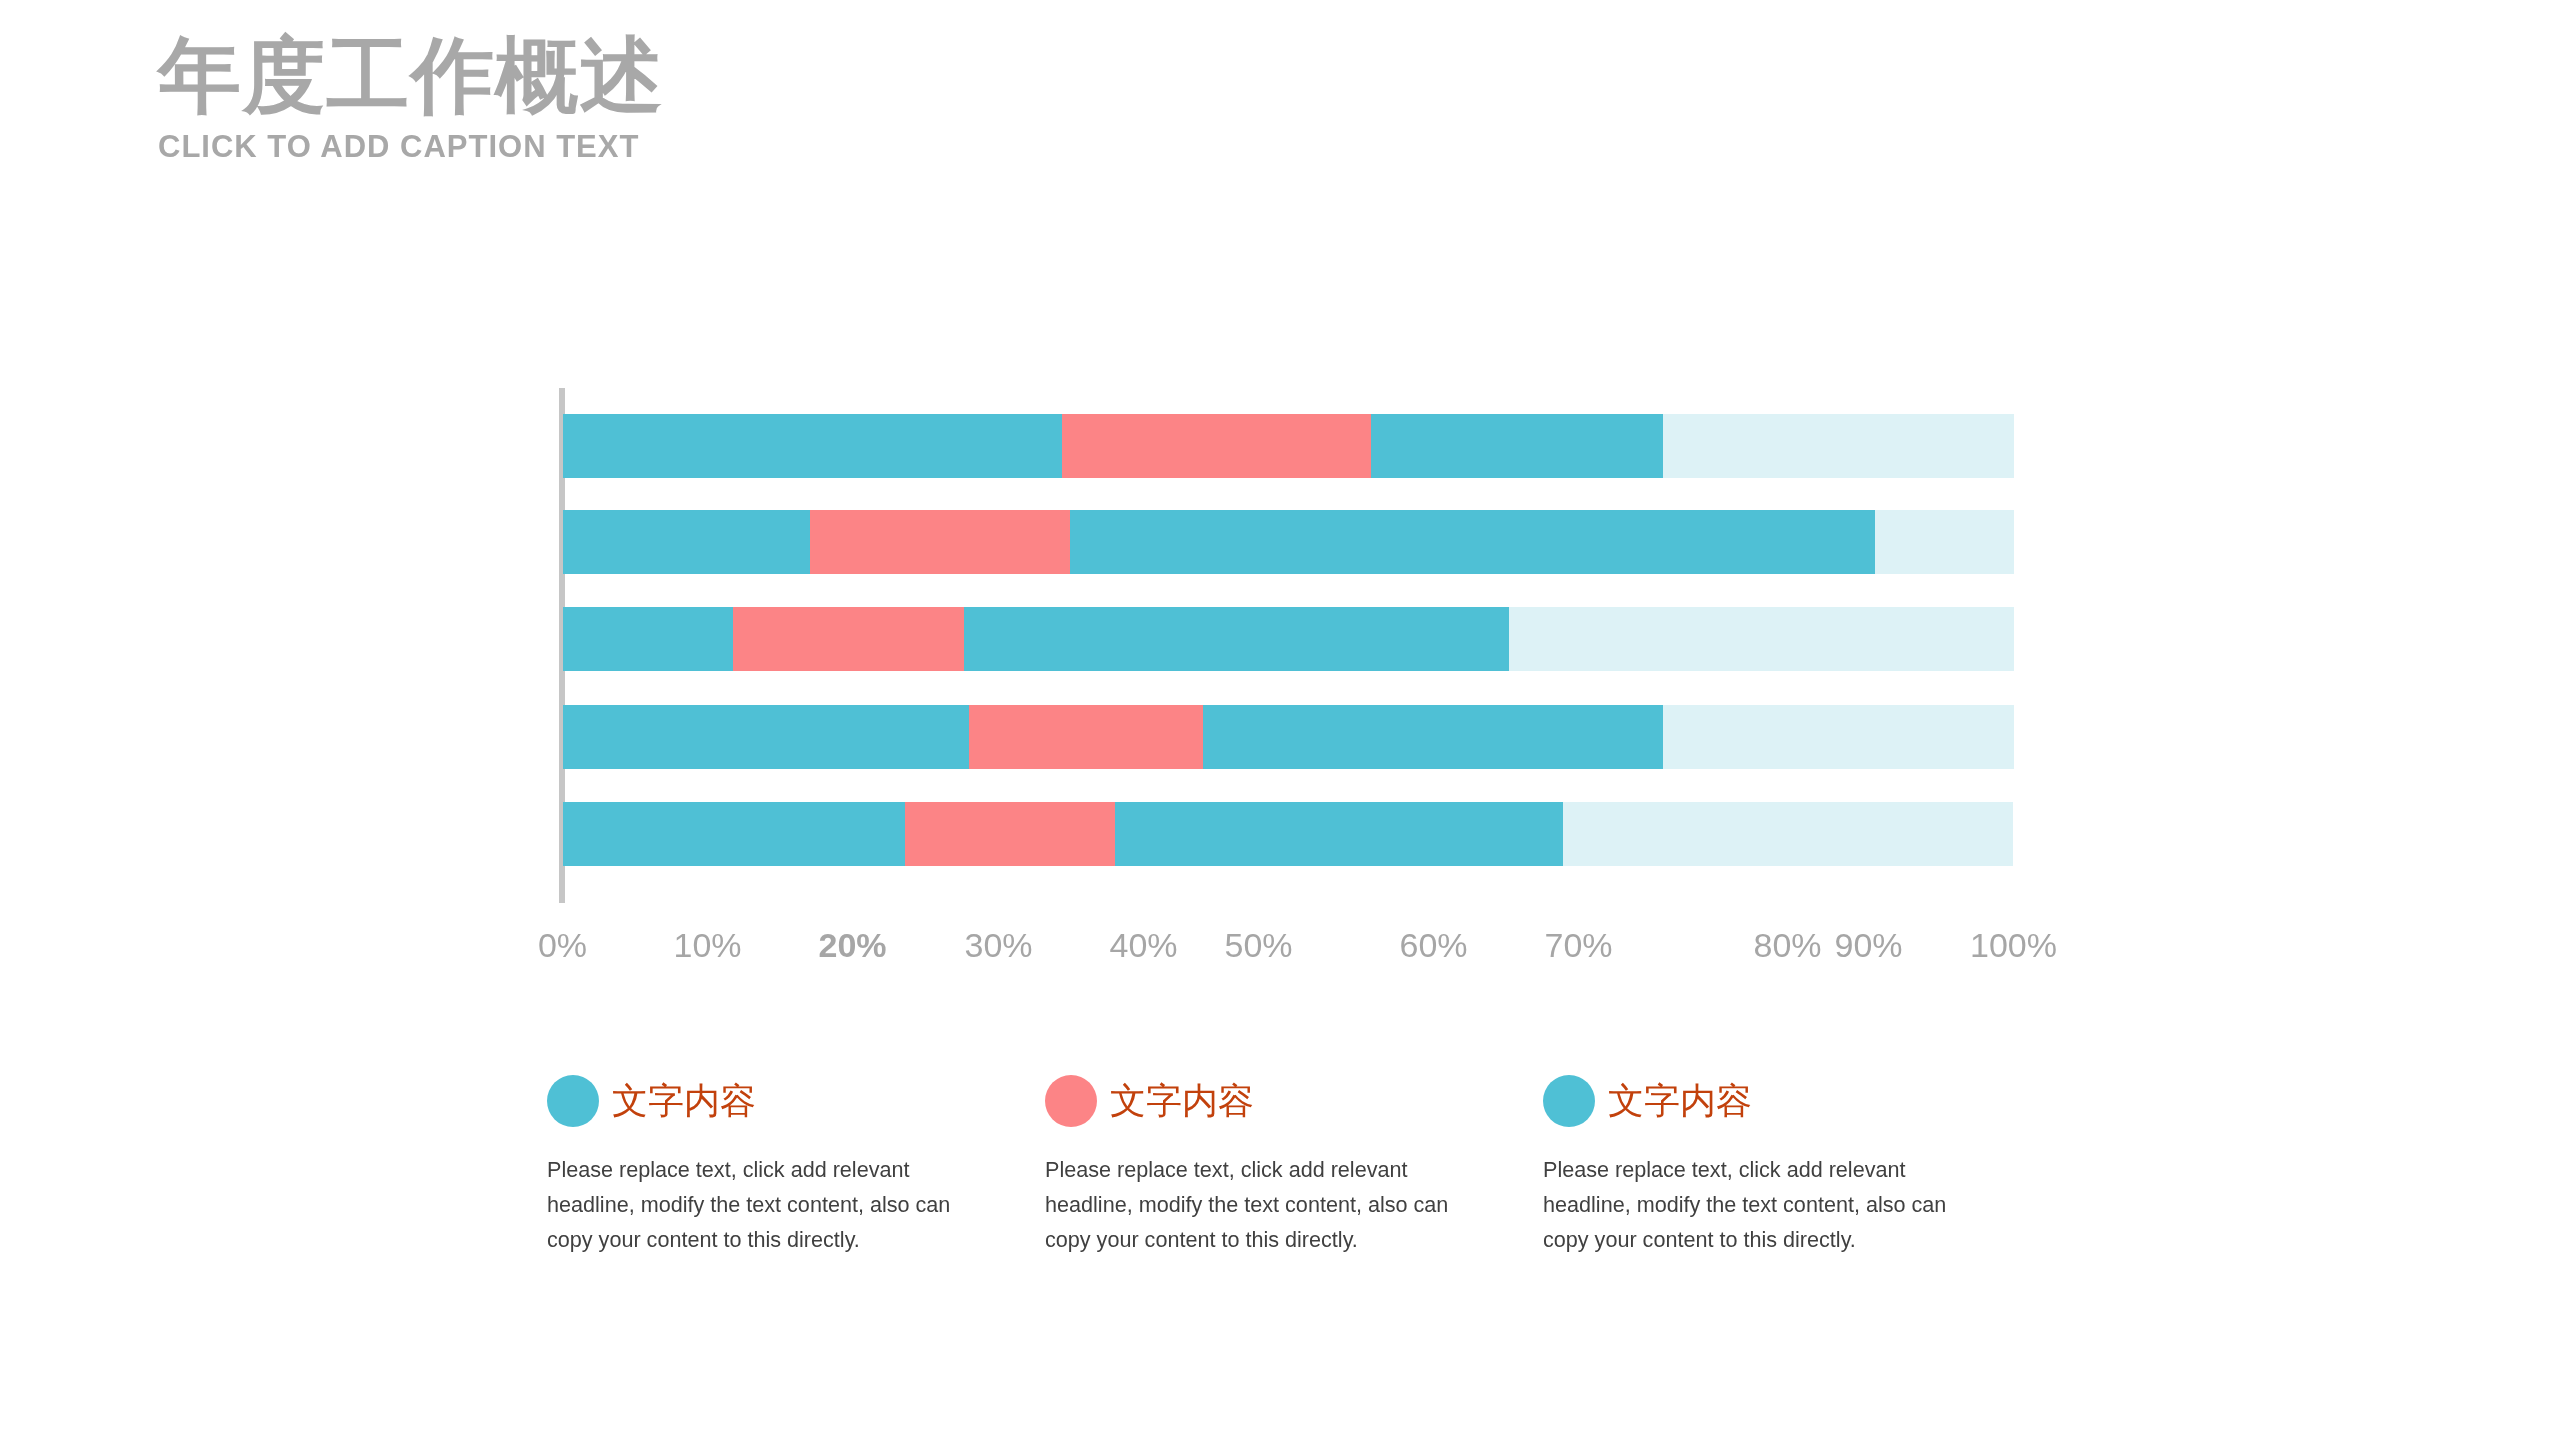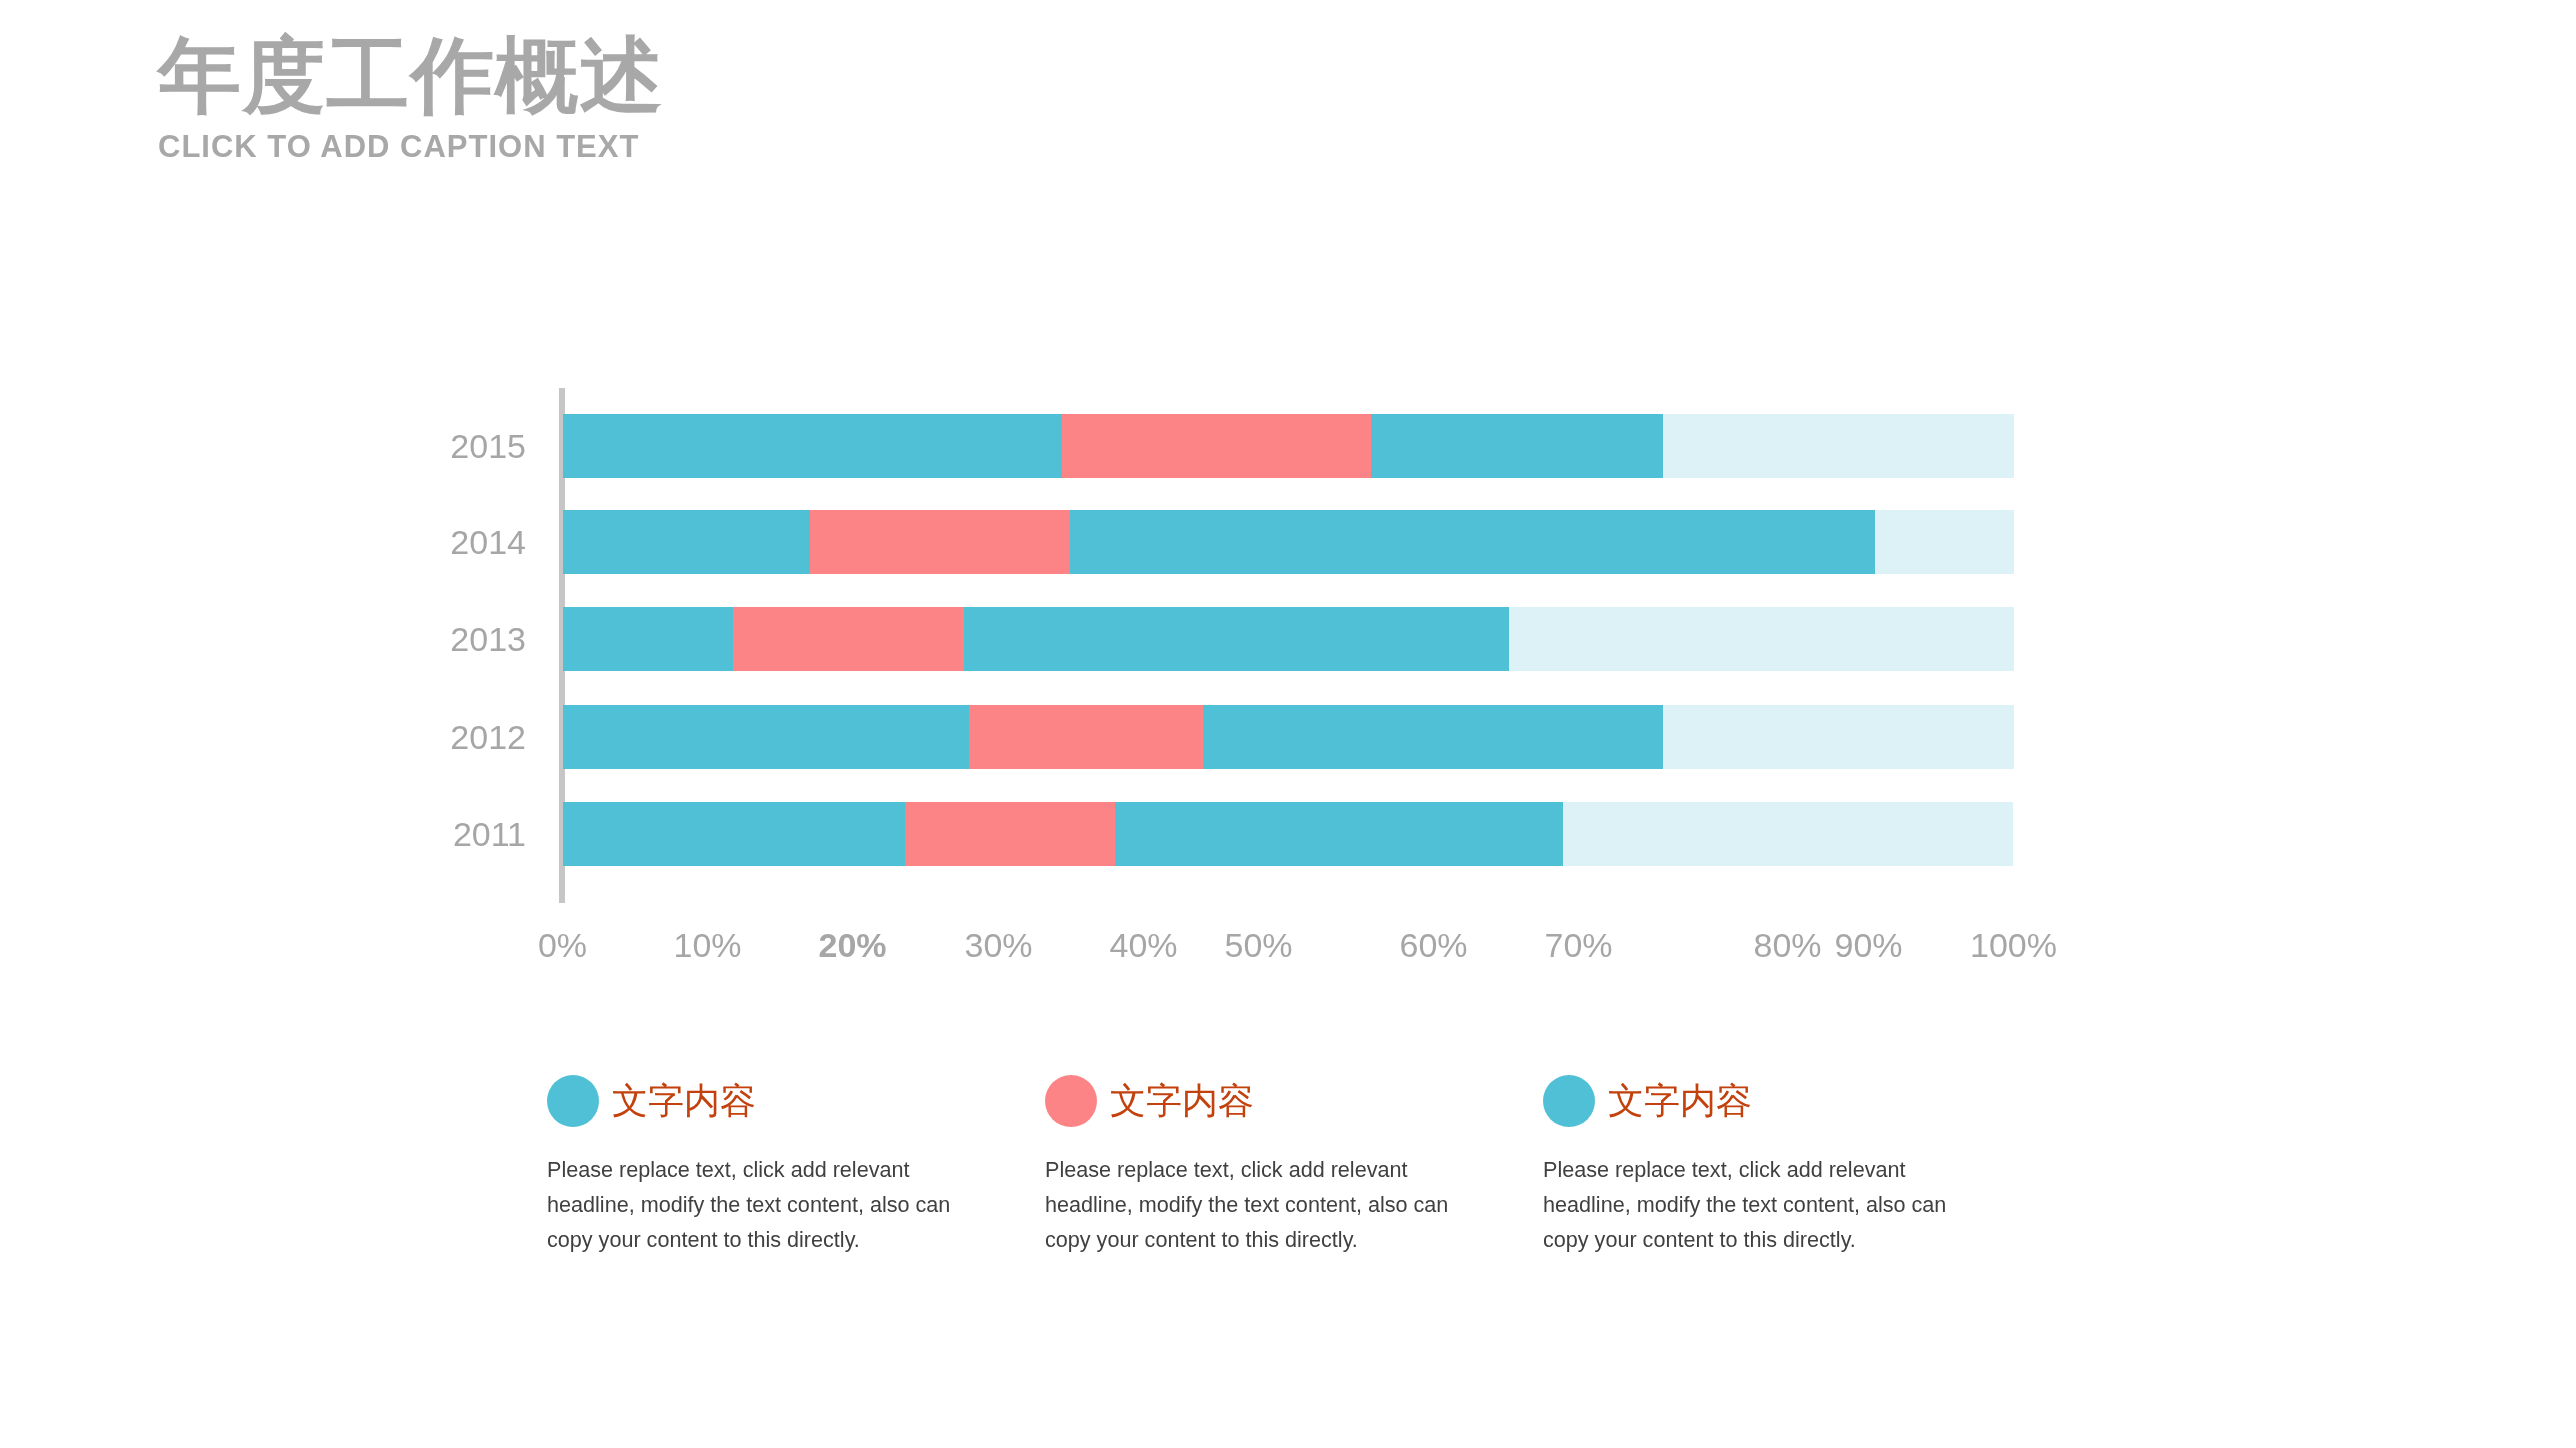--- a/index.html
+++ b/index.html
@@ -199,27 +199,20 @@
   <div class="header">
     <div class="slide-title">年度工作概述</div>
     <div class="slide-subtitle">CLICK TO ADD CAPTION TEXT</div>
   </div>
 
   <div class="chart-area">
     <div class="chart-inner">
 
       <div class="y-axis-line"></div>
 
-      <div class="y-labels">
-        <div>2015</div>
-        <div>2014</div>
-        <div>2013</div>
-        <div>2012</div>
-        <div>2011</div>
-      </div>
 
       <div class="bars-wrap" id="bars-wrap">
         <div class="bar-row">
           <div class="seg seg-a" style="width: 499px; background: rgb(79, 192, 213);"></div>
           <div class="seg seg-b" style="width: 309px; background: rgb(252, 132, 134);"></div>
           <div class="seg seg-c" style="width: 292px; background: rgb(79, 192, 213);"></div>
           <div class="seg seg-d" style="width: 351px; background: rgb(221, 242, 246);"></div>
         </div>
         <div class="bar-row">
           <div class="seg seg-a" style="width: 247px; background: rgb(79, 192, 213);"></div>

